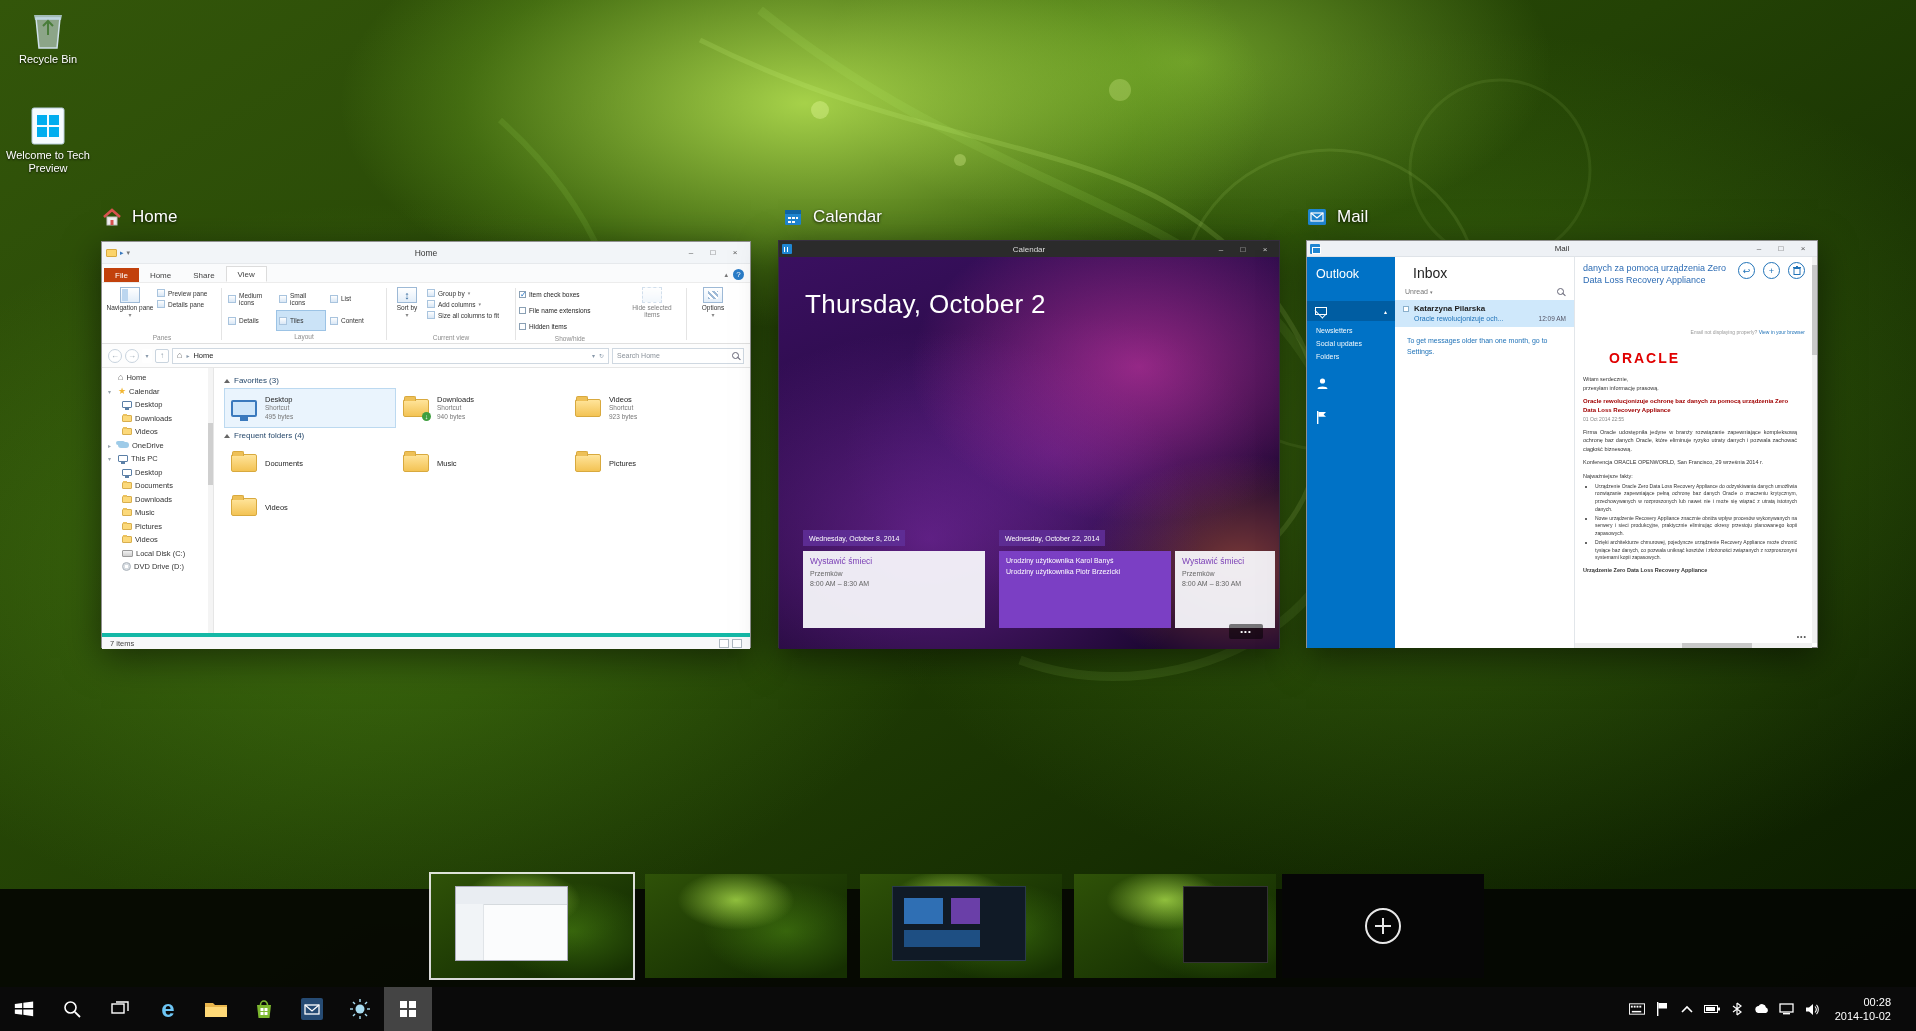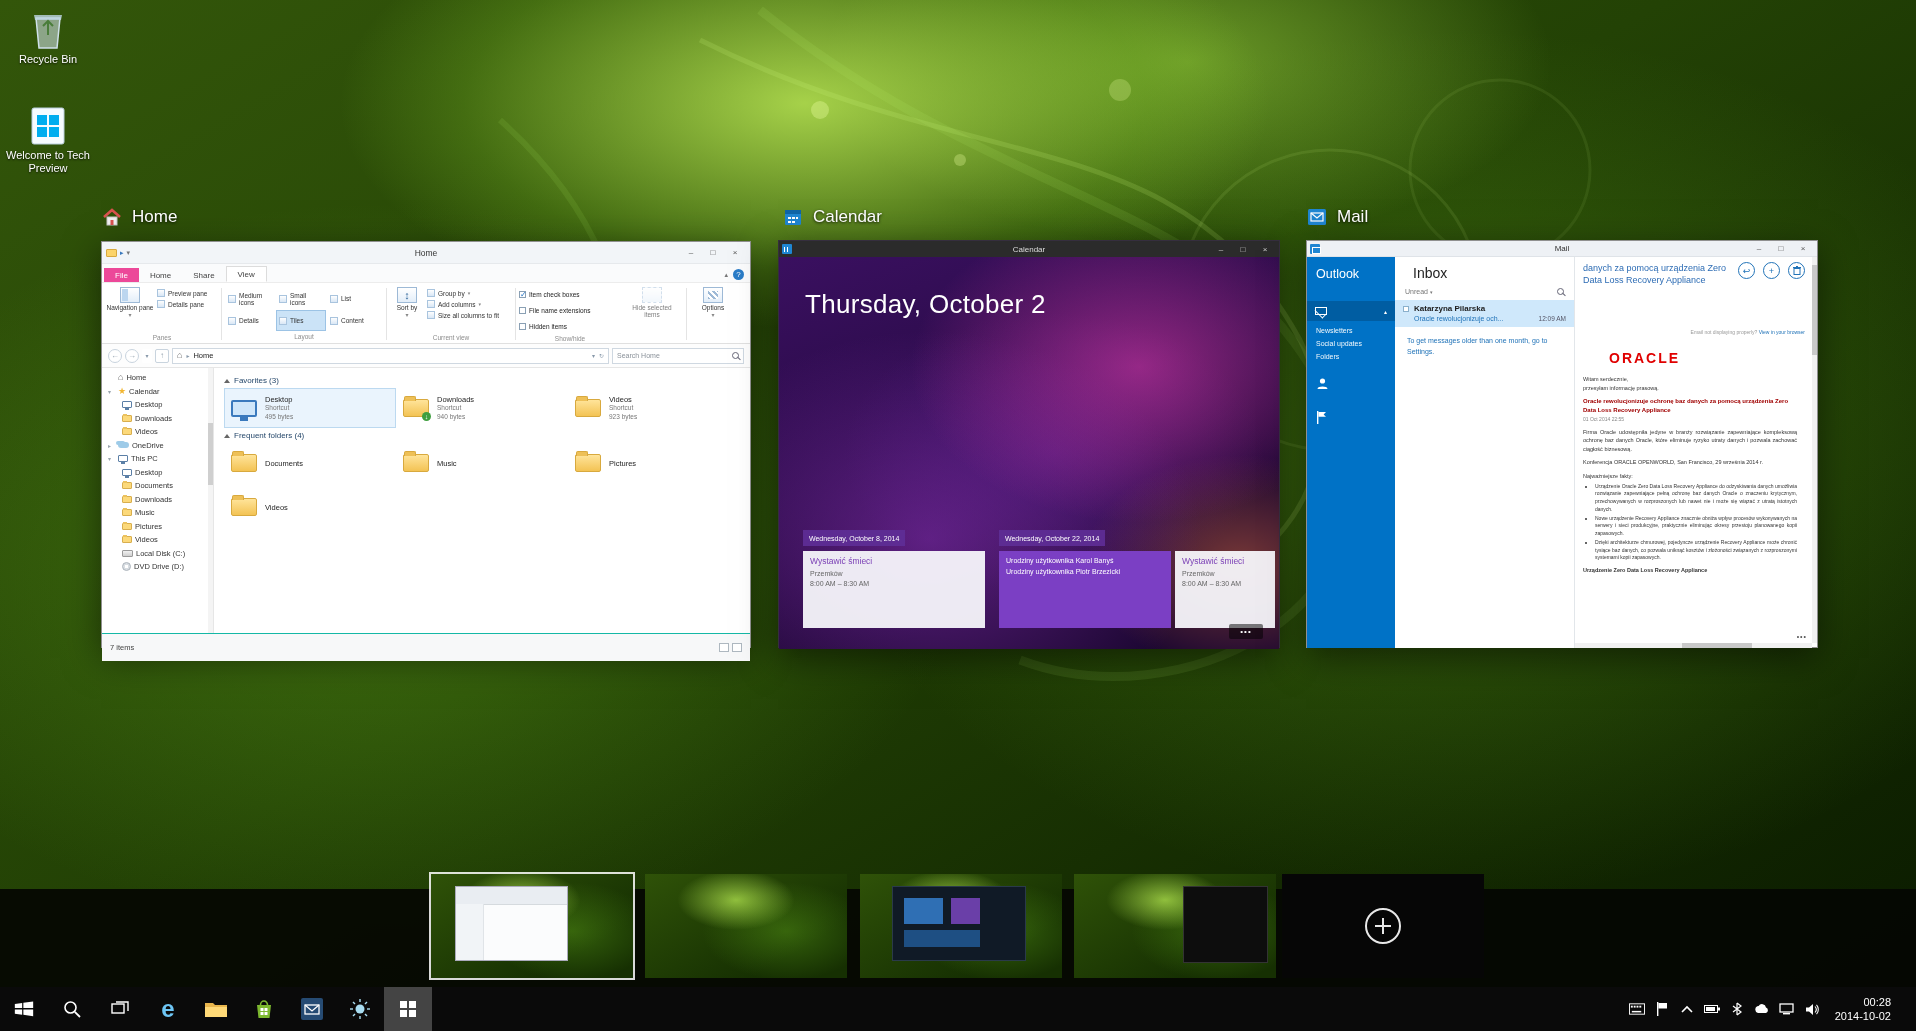--- a/index.html
+++ b/index.html
@@ -34,21 +34,21 @@
 
   
   .xw{left:101px;top:241px;width:650px;height:407px;background:#fff;color:#222}
   .x-tb{height:22px;background:#f2f5f8;display:flex;align-items:center;padding:0 4px;position:relative;
     border-bottom:1px solid #e6e9ec}
   .x-tb .ttl{position:absolute;left:0;right:0;text-align:center;font-size:8.5px;color:#333}
   .qat{display:flex;align-items:center;gap:3px;font-size:7px;color:#777;z-index:1}
   .mini-folder{width:11px;height:8px;background:#fcd46a;border:1px solid #d8a93e;border-radius:1px}
   .x-tabs{height:18px;background:#fafbfc;display:flex;align-items:flex-end;padding:0 2px;position:relative}
   .tab{padding:3px 11px 2px;font-size:8px;color:#444}
-  .tab.file{background:#ec4899;color:#fff;margin-bottom:0}
+  .tab.file{background:#c2410c;color:#fff;margin-bottom:0}
   .tab.active{background:#fff;border:1px solid #dcdcdc;border-bottom:1px solid #fff}
   .tabs-right{margin-left:auto;display:flex;align-items:center;gap:5px;padding:0 4px 2px}
   .ribchev{font-size:7px;color:#777}
   .helpq{width:11px;height:11px;border-radius:50%;background:#2a7cc7;color:#fff;font-size:8px;
     display:flex;align-items:center;justify-content:center}
   .x-ribbon{height:62px;background:#fff;border-top:1px solid #ececec;border-bottom:1px solid #e0e0e0;
     display:flex;padding:2px 2px 0 4px}
   .rg{display:flex;flex-direction:column}
   .rg-items{flex:1;display:flex;align-items:flex-start;gap:3px}
   .rg-label{height:11px;font-size:6.5px;color:#8c8c8c;text-align:center;line-height:11px}
@@ -115,21 +115,21 @@
   .bigfolder{width:26px;height:18px;background:linear-gradient(#ffe49a,#f3c354);border:1px solid #d8a93e;
     border-radius:2px;position:relative}
   .bigfolder::before{content:"";position:absolute;top:-4px;left:0;width:10px;height:4px;background:#eec057;
     border:1px solid #d8a93e;border-bottom:none;border-radius:2px 2px 0 0}
   .bigmon{width:26px;height:17px;border:2.5px solid #3a79bd;border-radius:2px;background:#cfe6fa;position:relative}
   .bigmon::after{content:"";position:absolute;left:7px;bottom:-6px;width:8px;height:4px;background:#3a79bd}
   .dl-arrow{position:absolute;right:0;bottom:0;width:9px;height:9px;background:#3f9e3f;border-radius:50%;
     color:#fff;font-size:7px;line-height:9px;text-align:center}
   .tn{font-size:7.5px;color:#1e1e1e}
   .ts{font-size:6.5px;color:#777;line-height:1.3}
-  .x-status{height:28px;border-top:1px solid #14b8a6;display:flex;align-items:center;padding:0 8px;
+  .x-status{height:16px;border-top:4px solid #14b8a6;display:flex;align-items:center;padding:0 8px;
     font-size:7.5px;color:#444;background:#f7f8f9}
   .vbtns{margin-left:auto;display:flex;gap:3px}
   .vb{width:10px;height:9px;border:1px solid #aeb8c0;background:#fff}
 
   
   .cw{left:778px;top:240px;width:502px;height:408px;background:#1d0b33}
   .c-tb{height:16px;background:#2b2b2b;display:flex;align-items:center;padding:0 3px;position:relative}
   .c-tb .ttl{position:absolute;left:0;right:0;text-align:center;font-size:8px;color:#ddd}
   .c-tb .cap{color:#ccc;height:14px}
   .appico{width:10px;height:10px;border-radius:1px;z-index:1}

